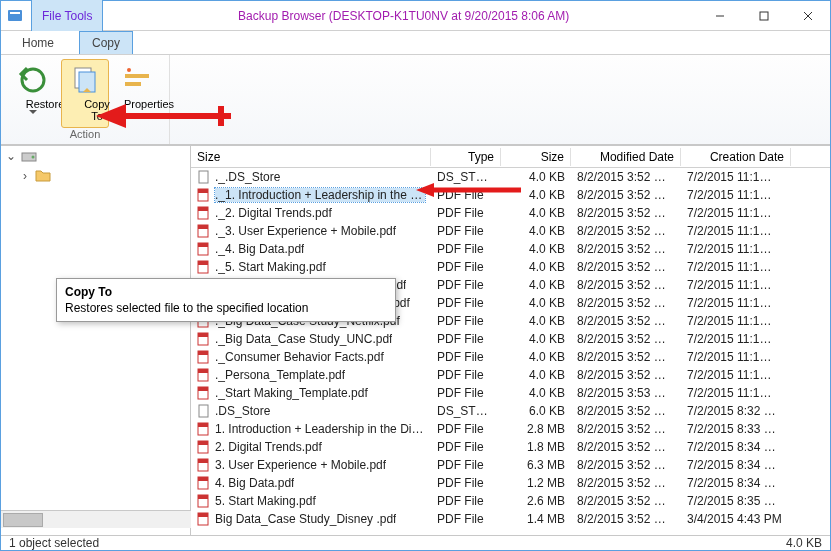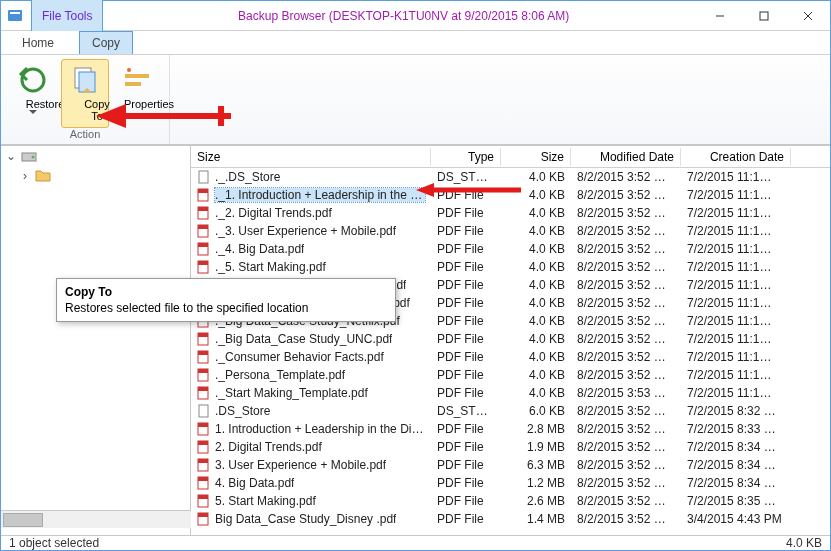--- a/index.html
+++ b/index.html
@@ -348,21 +348,21 @@
           </div>
           <div class="row">
             <div class="col col-name">
               <svg class="fileicon" viewBox="0 0 14 14">
                 <rect x="1" y="1" width="10" height="12" fill="#fff" stroke="#c33"></rect>
                 <rect x="1" y="1" width="10" height="4" fill="#c33"></rect>
               </svg>
               <span class="fname">2. Digital Trends.pdf</span>
             </div>
             <div class="col col-type" style="text-align:left">PDF File</div>
-            <div class="col col-size">1.9 MB</div>
+            <div class="col col-size">1.8 MB</div>
             <div class="col col-cdate" style="text-align:left">8/2/2015 3:52 …</div>
             <div class="col col-mdate" style="text-align:left">7/2/2015 8:34 …</div>
           </div>
           <div class="row">
             <div class="col col-name">
               <svg class="fileicon" viewBox="0 0 14 14">
                 <rect x="1" y="1" width="10" height="12" fill="#fff" stroke="#c33"></rect>
                 <rect x="1" y="1" width="10" height="4" fill="#c33"></rect>
               </svg>
               <span class="fname">3. User Experience + Mobile.pdf</span>

